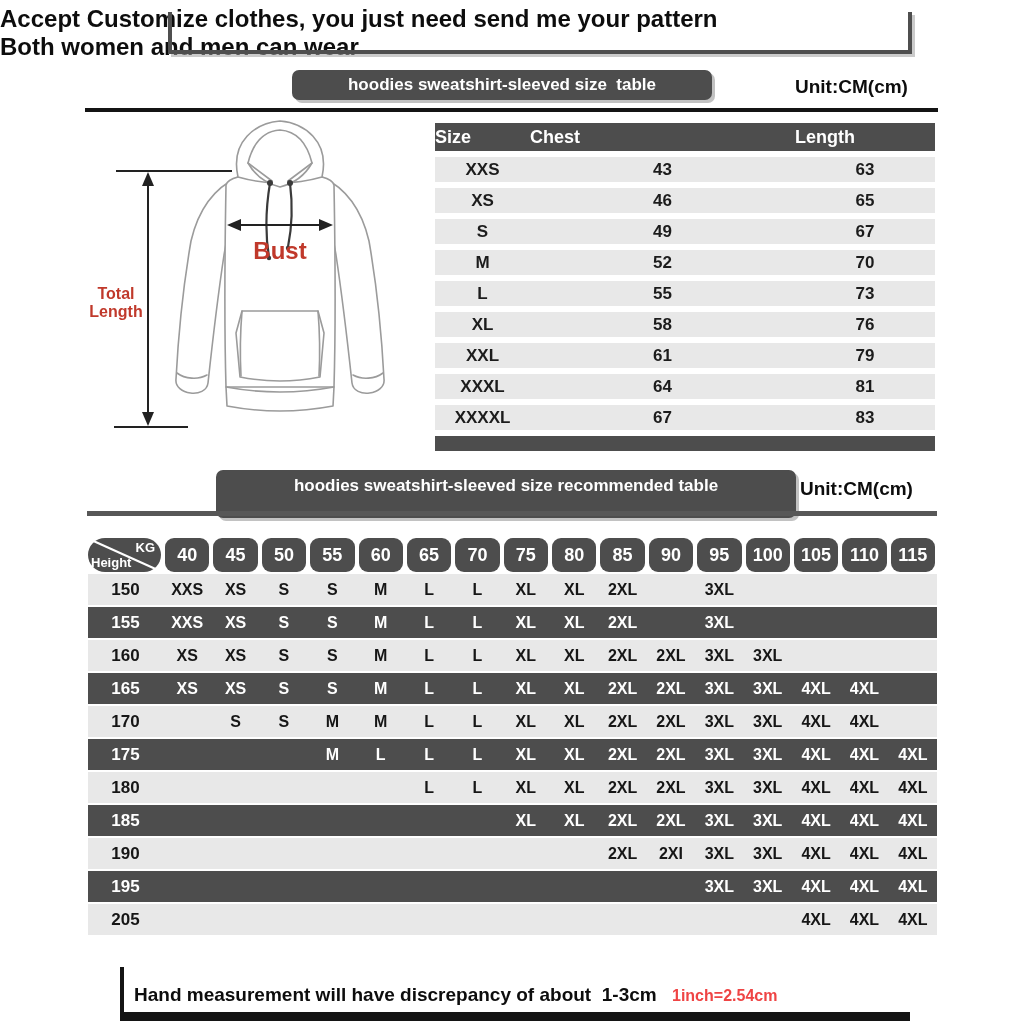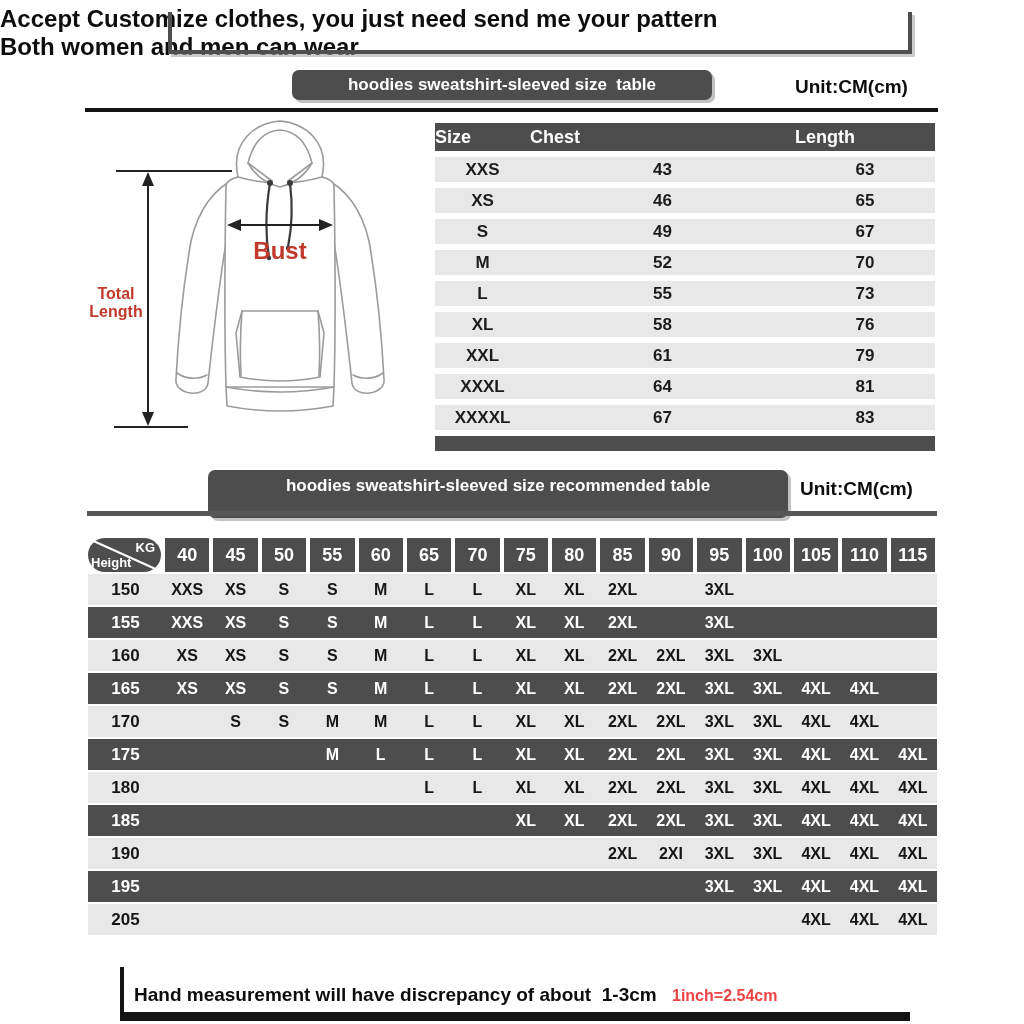--- a/index.html
+++ b/index.html
@@ -18,21 +18,21 @@
     position:absolute; left:168px; top:12px; width:744px; height:42px;
     border-left:4px solid #4f4f4f; border-right:4px solid #4f4f4f; border-bottom:4px solid #4f4f4f;
     box-shadow:3px 3px 0 rgba(160,160,160,.55);
   }
   
   .banner {
     position:absolute; background:#4d4d4d; color:#fff; font-weight:bold;
     text-align:center; box-shadow:3px 3px 0 #c2c2c2; white-space:pre;border-radius:7px;
   }
   .banner1 { left:292px; top:70px; width:420px; height:30px; font-size:17px; line-height:30px; }
-  .banner2 { left:208px; top:470px; width:580px; height:48px; font-size:17px; line-height:32px; }
+  .banner2 { left:216px; top:470px; width:580px; height:48px; font-size:17px; line-height:32px; }
   .unit { position:absolute; font-weight:bold; font-size:19px; color:#0d0d0d; white-space:pre; }
   .unit1 { left:795px; top:76px; }
   .unit2 { left:800px; top:478px; }
   .top-rule { position:absolute; left:85px; top:108px; width:853px; height:4px; background:#141414; }
   
   .diagram { position:absolute; left:80px; top:115px; width:348px; height:340px; }
   
   .size-table { position:absolute; left:435px; top:123px; width:500px; }
   .st-header {
     display:grid; grid-template-columns:95px 265px 140px; height:28px;
@@ -43,21 +43,21 @@
     background:#e8e8e8; color:#1c1c1c; font-weight:bold; font-size:17px; align-items:center; text-align:center;
   }
   .st-endbar { height:15px; margin-top:6px; background:#4d4d4d; }
   
   .divider { position:absolute; left:87px; top:511px; width:850px; height:5px; background:#575757; }
   
   .matrix { position:absolute; left:88px; top:538px; width:849px; }
   .mx-header { display:grid; grid-template-columns:75px repeat(16,1fr); height:34px; margin-bottom:2px; }
   .mx-hcell {
     background:#4d4d4d; color:#fff; font-weight:bold; font-size:18px;
-    margin:0 2px; display:flex; align-items:center; justify-content:center;
+    margin:0 2px; display:flex; align-items:center; justify-content:center;border-radius:9px;
   }
   .mx-corner { position:relative; margin:0 2px 0 0; background:#4d4d4d;border-radius:17px; }
   .mx-corner svg { position:absolute; left:0; top:0; }
   .mx-corner .kg { position:absolute; top:2px; right:6px; color:#fff; font-weight:bold; font-size:13px; }
   .mx-corner .hgt { position:absolute; bottom:2px; left:3px; color:#fff; font-weight:bold; font-size:13px; }
   .mx-row {
     display:grid; grid-template-columns:75px repeat(16,1fr); height:31px; margin-bottom:2px;
     align-items:center; text-align:center; font-weight:bold; font-size:16px;
   }
   .mx-row.light { background:#e8e8e8; color:#161616; }

